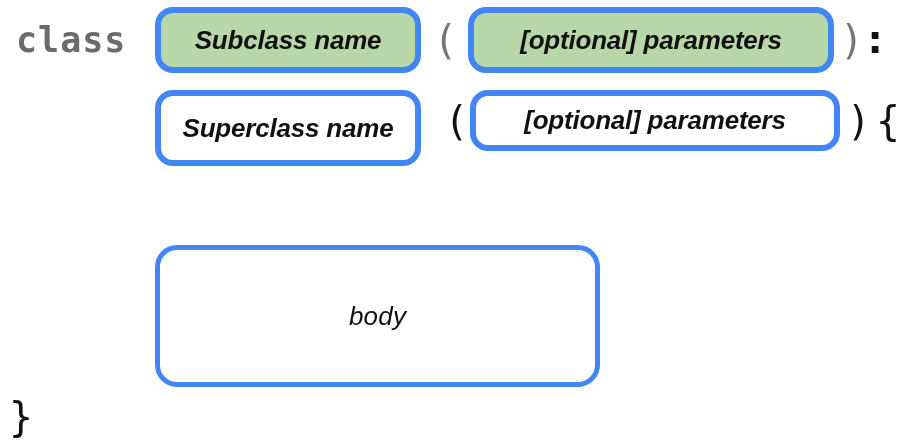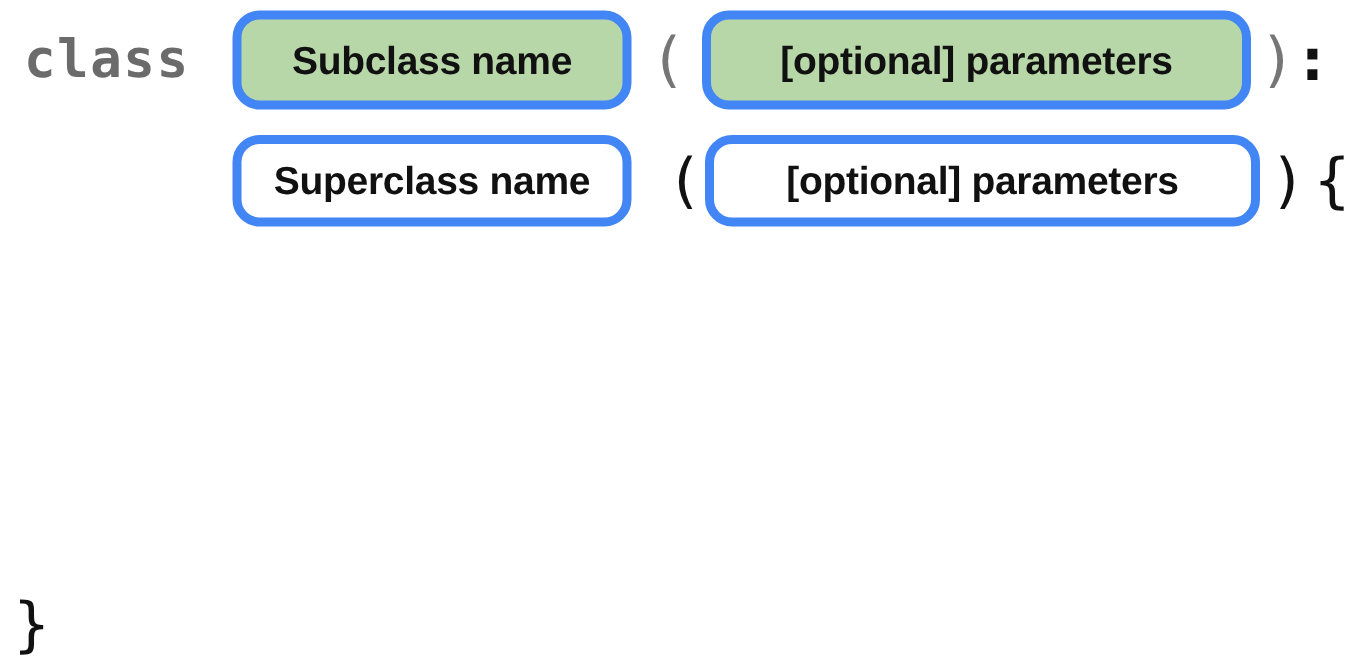--- a/index.html
+++ b/index.html
@@ -45,20 +45,21 @@
   .box {
     box-sizing: border-box;
     display: flex;
     align-items: center;
     justify-content: center;
     border-style: solid;
     border-color: #4285f4;
     background: #ffffff;
     color: #111111;
     white-space: nowrap;
+    font-style: italic;
   }
 
   .box-slot {
     border-width: 6px;
     border-radius: 18px;
     font-size: 26px;
     font-weight: 700;
     letter-spacing: -0.2px;
   }
 
@@ -89,21 +90,21 @@
   .punct-dark  { color: #111111; }
 
   
   #subclass-name-box      { left: 155px; top: 7px;  width: 266px; height: 66px; }
   #paren-open-sub         { left: 432px; top: 7px;  width: 28px;  height: 66px; font-size: 40px; }
   #subclass-params-box    { left: 468px; top: 7px;  width: 366px; height: 66px; }
   #paren-close-sub        { left: 838px; top: 7px;  width: 26px;  height: 66px; font-size: 40px; }
   #colon-sub              { left: 862px; top: 7px;  width: 26px;  height: 66px; font-size: 38px; font-weight:700; }
 
   
-  #superclass-name-box    { left: 155px; top: 90px; width: 266px; height: 61px; }
+  #superclass-name-box    { left: 155px; top: 90px; width: 266px; height: 76px; }
   #paren-open-super       { left: 443px; top: 90px; width: 28px;  height: 61px; font-size: 40px; }
   #superclass-params-box  { left: 470px; top: 90px; width: 370px; height: 61px; }
   #paren-close-super      { left: 845px; top: 90px; width: 26px;  height: 61px; font-size: 40px; }
   #brace-open             { left: 873px; top: 90px; width: 30px;  height: 61px; font-size: 40px; }
 
   
   #body-box               { left: 155px; top: 245px; width: 445px; height: 142px; }
 
   
   #brace-close            { left: 4px;   top: 392px; width: 34px; height: 50px; font-size: 40px; }
@@ -136,16 +137,19 @@
   <div class="abs punct punct-dark" id="paren-open-super">(</div>
 
   <div class="abs box box-slot" id="superclass-params-box">
     <span>[optional] parameters</span>
   </div>
 
   <div class="abs punct punct-dark" id="paren-close-super">)</div>
 
   <div class="abs punct punct-dark" id="brace-open">{</div>
 
+  <div class="abs box box-body" id="body-box">
+    <span>body</span>
+  </div>
 
   <div class="abs punct punct-dark" id="brace-close">}</div>
 
 </div>
 
 </body></html>

